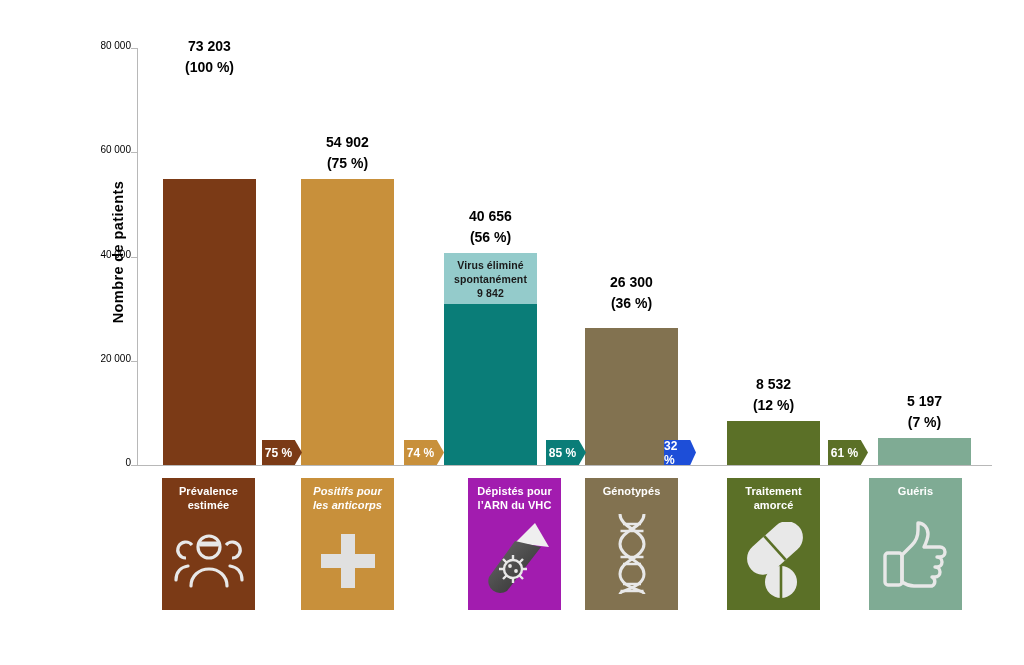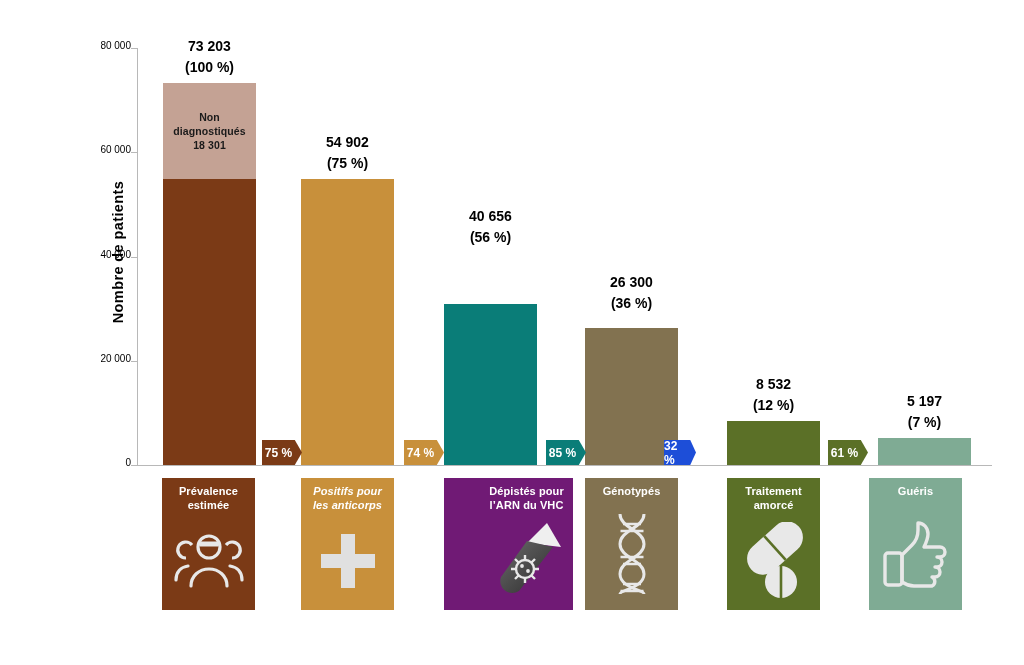--- a/index.html
+++ b/index.html
@@ -91,39 +91,39 @@
         <div class="tick-label">60 000</div>
       </div>
       <div class="tick" style="top: 48px;"></div>
       <div class="tick-wrap" style="top: 48px;">
         <div class="tick-label">80 000</div>
       </div>
     </div>
   <div id="bars">
       <div class="bar" style="left: 163px; width: 93px; height: 381.571px; top: 83.4294px; bottom: auto;">
         <div class="bar-seg" style="bottom: 0px; height: 286.177px; background: rgb(123, 58, 22);"></div>
-        <div class="bar-seg top" style="top: 0px; height: 95.394px; background: rgb(196, 162, 148);">
-          <div class="seg-label">Non</div>
-          <div class="seg-label">diagnostiqués</div>
-          <div class="seg-label">18 301</div>
-        </div>
       </div>
       <div class="bar-caption" style="left: 209.5px; top: 36.4294px;">
         <div>73 203</div>
         <div>(100 %)</div>
       </div>
       <div class="bar" style="left: 301px; width: 93px; height: 286.177px; top: 178.823px; bottom: auto;">
         <div class="bar-seg" style="top: 0px; height: 100%; background: rgb(200, 144, 59);"></div>
       </div>
       <div class="bar-caption" style="left: 347.5px; top: 131.823px;">
         <div>54 902</div>
         <div>(75 %)</div>
       </div>
       <div class="bar" style="left: 444px; width: 93px; height: 211.919px; top: 253.081px; bottom: auto;">
         <div class="bar-seg" style="bottom: 0px; height: 160.618px; background: rgb(10, 125, 120);"></div>
+        <div class="bar-seg top" style="top: 0px; height: 51.3014px; background: rgb(148, 203, 203);">
+          <div class="seg-label">Virus éliminé</div>
+          <div class="seg-label">spontanément</div>
+          <div class="seg-label">9 842</div>
+        </div>
       </div>
       <div class="bar-caption" style="left: 490.5px; top: 206.081px;">
         <div>40 656</div>
         <div>(56 %)</div>
       </div>
       <div class="bar" style="left: 585px; width: 93px; height: 137.089px; top: 327.911px; bottom: auto;">
         <div class="bar-seg" style="top: 0px; height: 100%; background: rgb(130, 114, 80);"></div>
       </div>
       <div class="bar-caption" style="left: 631.5px; top: 272px;">
         <div>26 300</div>
@@ -173,21 +173,21 @@
         <div class="legend-label">
           <div>Positifs pour</div>
           <div>les anticorps</div>
         </div>
         <div class="legend-icon">
           <svg width="62" height="62" viewBox="0 0 62 62">
             <path fill="#E0E0E0" d="M24 4h14v20h20v14H38v20H24V38H4V24h20z"></path>
           </svg>
         </div>
       </div>
-      <div class="legend-card" style="left: 444px; background: #701a75; padding-left: 36px;">
+      <div class="legend-card" style="left: 468px; background: #a21caf;">
         <div class="legend-label">
           <div>Dépistés pour</div>
           <div>l’ARN du VHC</div>
         </div>
         <div class="legend-icon">
           <svg width="76" height="80" viewBox="0 0 76 80">
             <defs>
               <linearGradient id="tubeg" x1="0" y1="0" x2="1" y2="1">
                 <stop offset="0" stop-color="#6b6b6b"></stop>
                 <stop offset="1" stop-color="#2b2b2b"></stop>

